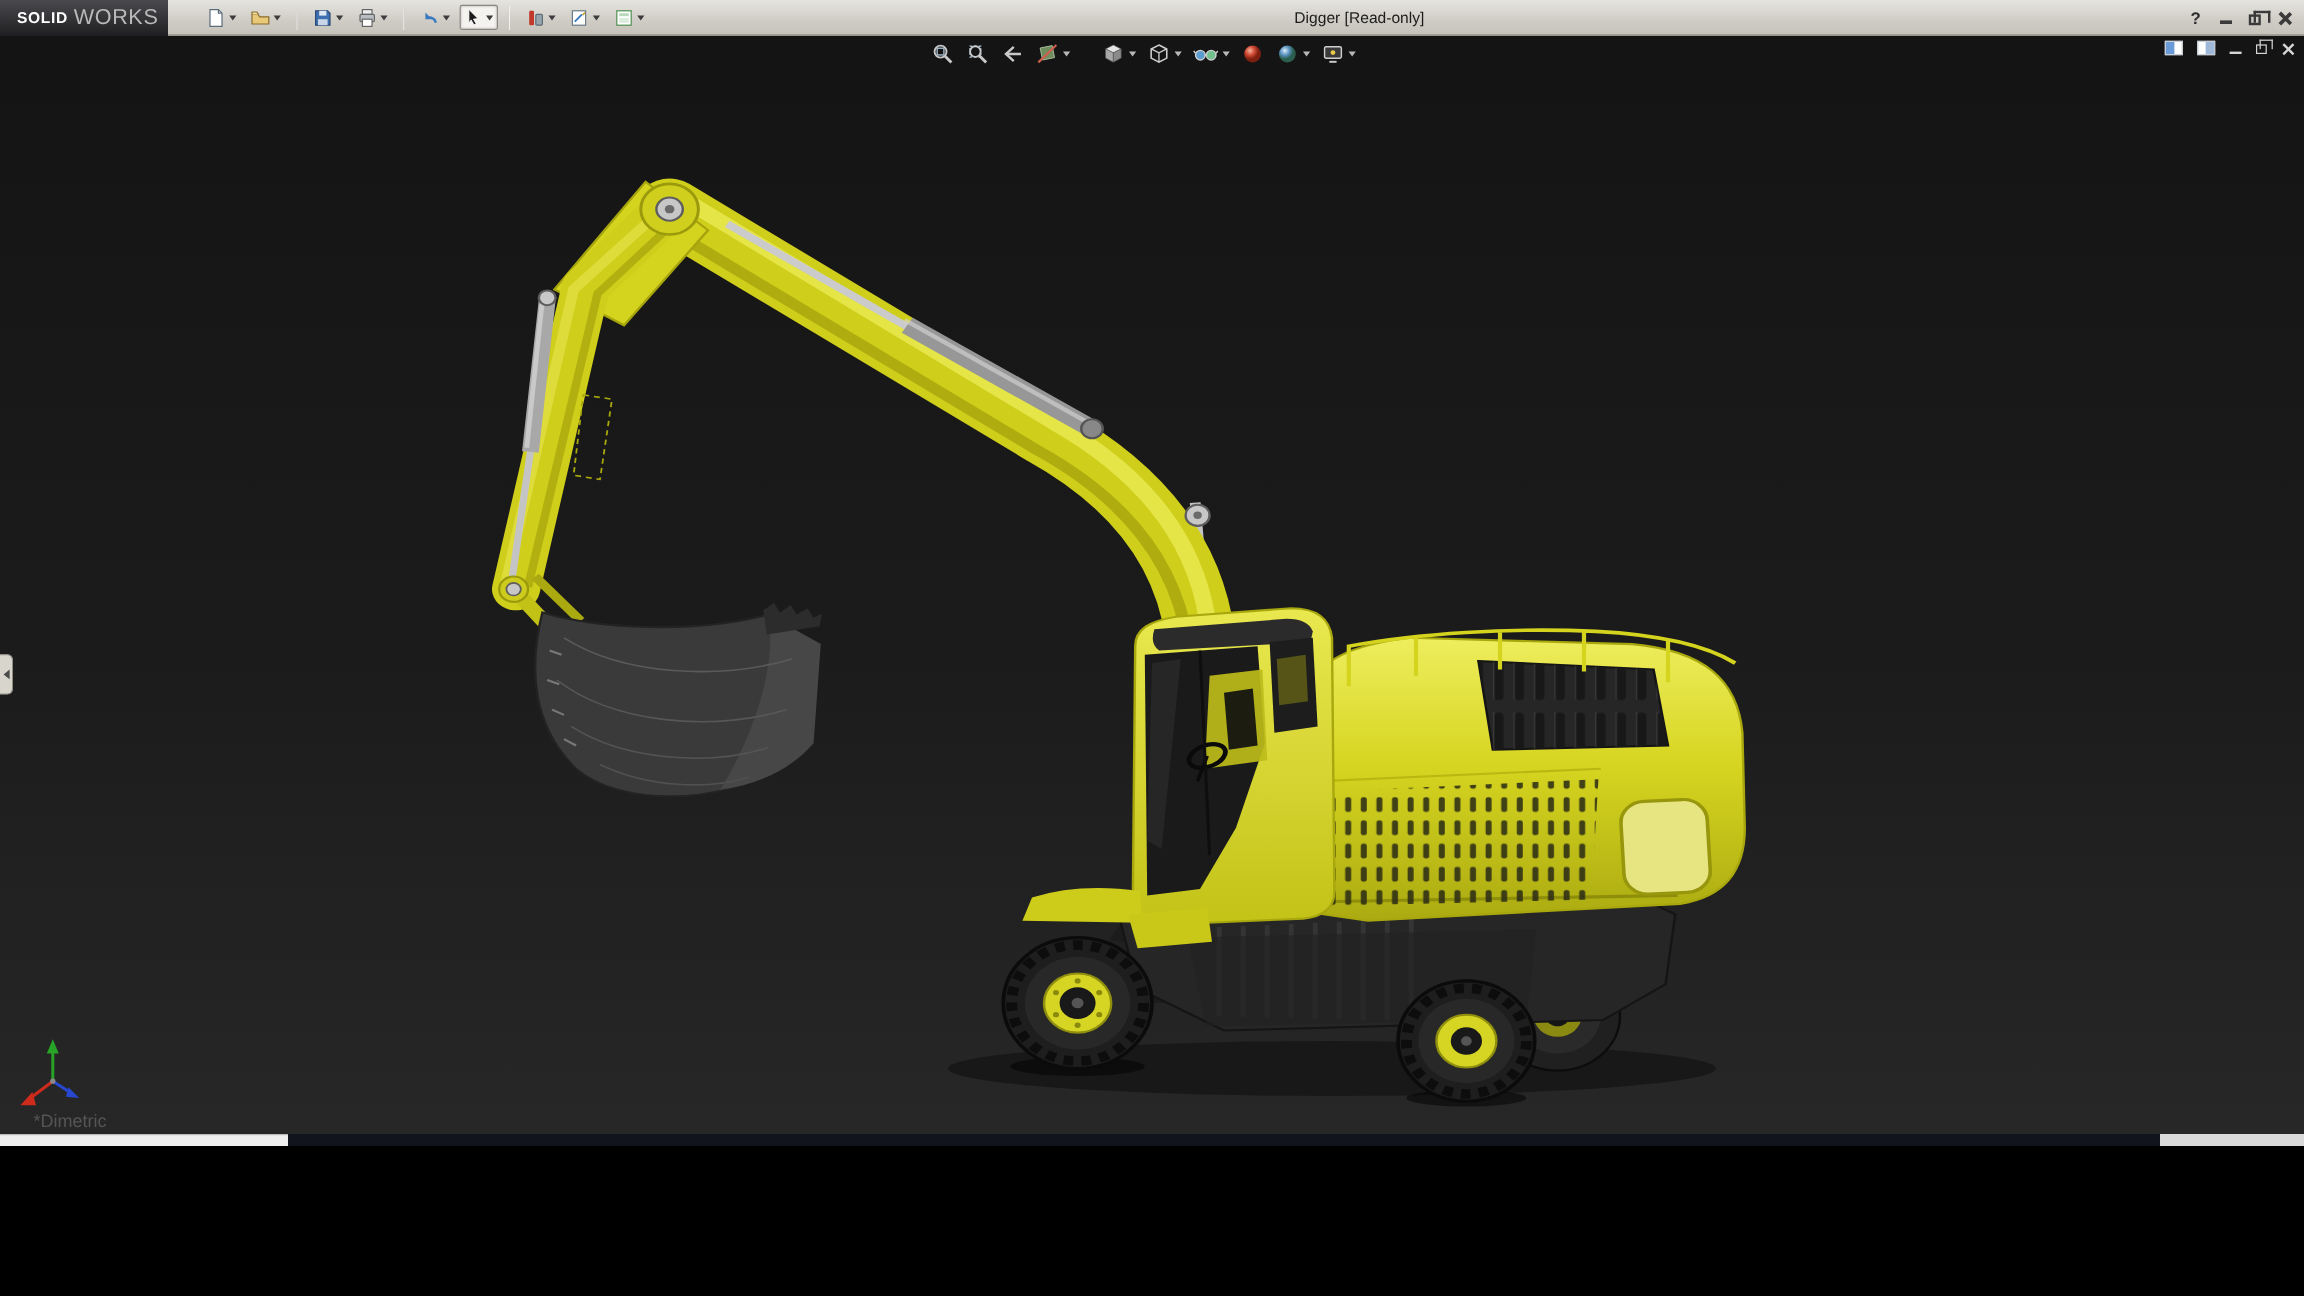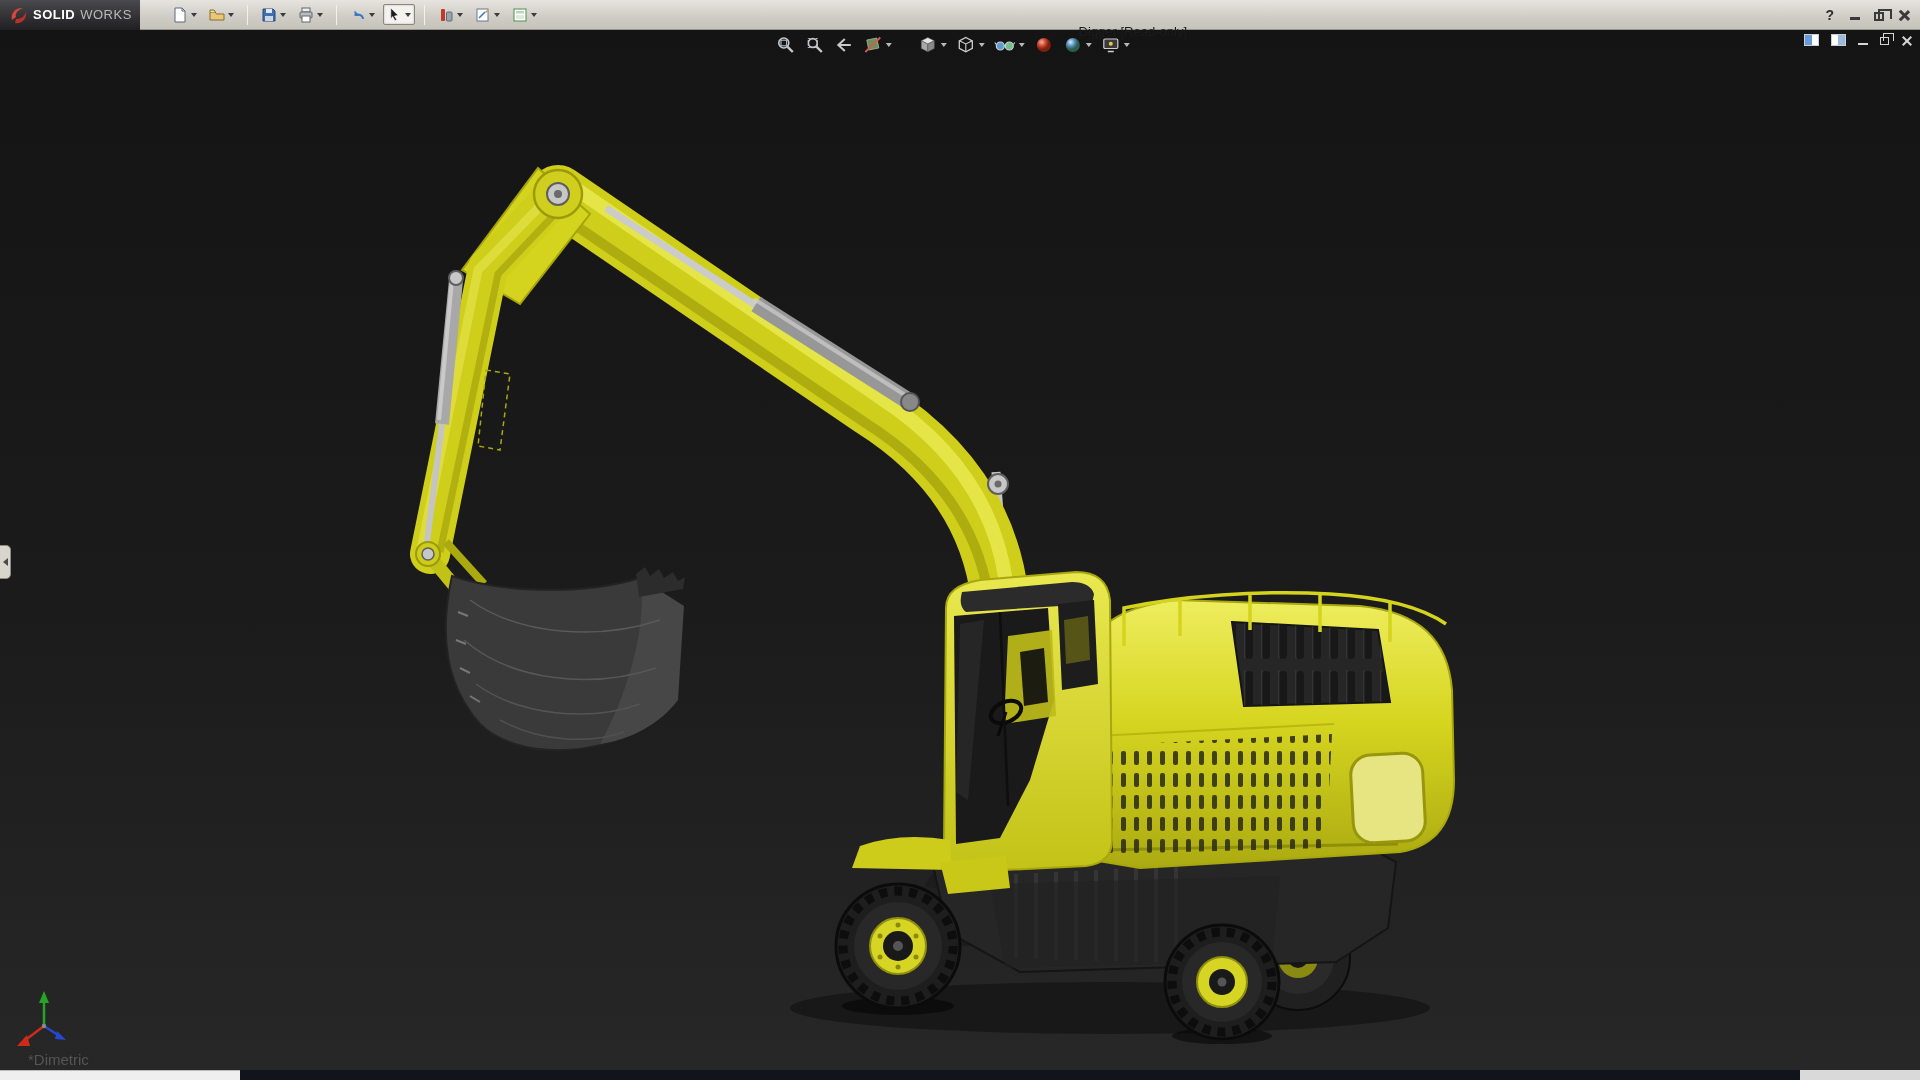--- a/index.html
+++ b/index.html
@@ -1,35 +1,35 @@
 <!DOCTYPE html>
 <html><head>
 <meta charset="utf-8">
 <style>
   *{margin:0;padding:0;box-sizing:border-box;}
   html,body{width:1920px;height:1080px;overflow:hidden;font-family:"Liberation Sans",sans-serif;
             user-select:none;cursor:default;background:#000;}
-  .app-window{position:relative;width:1920px;height:1080px;background:#1a1a1a;padding-left:32px;}
+  .app-window{position:relative;width:1920px;height:955px;background:#1a1a1a;padding-left:32px;}
 
   
   .titlebar{position:absolute;top:0;left:0;right:0;height:30px;
             background:linear-gradient(#e6e4df,#cfccc5 60%,#c6c3bb);
             border-bottom:1px solid #98958d;display:flex;align-items:center;z-index:30;}
   .logo-block{height:30px;width:140px;flex:0 0 auto;display:flex;align-items:center;gap:5px;
               padding:0 8px;background:linear-gradient(#4a4a4e,#1f1f22);}
   .brand-bold{color:#ffffff;font-weight:bold;font-size:13px;letter-spacing:.5px;}
-  .brand-light{color:#b9b9b9;font-size:13px;letter-spacing:.5px;}
+  .brand-light{color:#b9b9b9;font-size:18px;letter-spacing:.5px;}
   .tb-icons{display:flex;align-items:center;gap:4px;padding-left:28px;}
   .tb-btn{display:flex;align-items:center;gap:2px;padding:2px 3px;border:1px solid transparent;border-radius:2px;}
   .tb-btn.active{background:#f4f3f0;border:1px solid #8a877f;box-shadow:inset 0 0 2px #aaa;}
   .tb-sep{width:1px;height:20px;background:#a29f97;border-right:1px solid #f2f1ee;margin:0 5px;}
   .dd{width:0;height:0;border-left:3.5px solid transparent;border-right:3.5px solid transparent;
       border-top:4px solid #3c3c3c;margin-left:1px;}
   .dd.light{border-top-color:#b9b9b9;}
-  .win-title{position:absolute;left:59%;top:17px;transform:translateX(-50%);height:30px;line-height:30px;
+  .win-title{position:absolute;left:59%;top:0;transform:translateX(-50%);height:30px;line-height:30px;
              font-size:13px;color:#1c1c1c;white-space:nowrap;}
   .win-controls{position:absolute;right:10px;top:0;height:30px;display:flex;align-items:center;gap:14px;}
   .help-btn{font-size:14px;font-weight:bold;color:#2d2d2d;padding:0 2px;}
   .wc{position:relative;width:14px;height:12px;}
   .wc-min{border-bottom:3px solid #3a3a3a;width:10px;height:10px;}
   .wc-restore{width:10px;height:9px;border:2px solid #3a3a3a;margin-top:2px;position:relative;}
   .wc-restore:before{content:"";position:absolute;left:2px;top:-5px;width:10px;height:8px;
                      border:2px solid #3a3a3a;border-bottom:none;}
   .wc-close{width:12px;height:12px;position:relative;}
   .wc-close:before,.wc-close:after{content:"";position:absolute;left:5px;top:0;width:2.5px;height:13px;background:#3a3a3a;}

